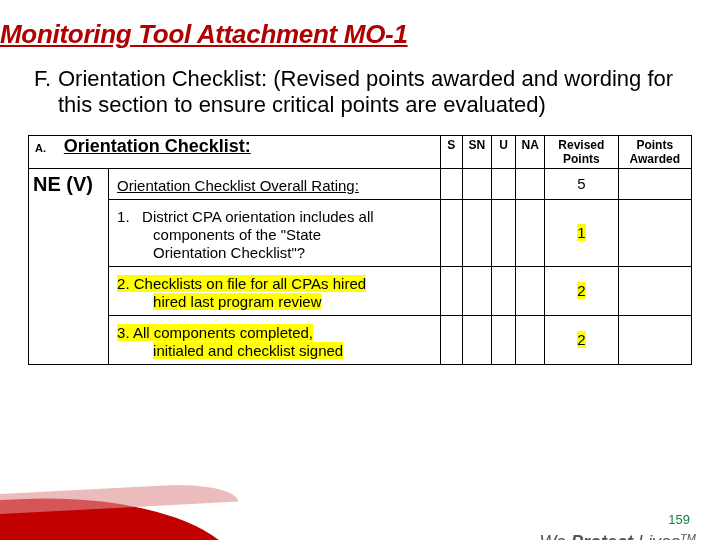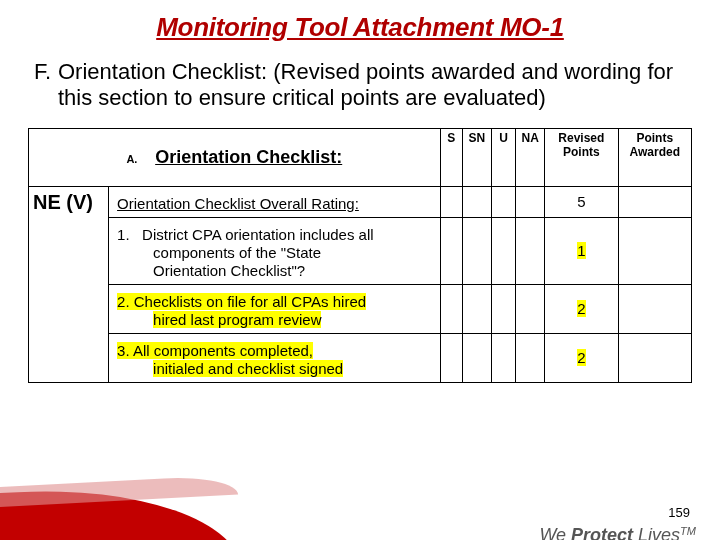--- a/index.html
+++ b/index.html
@@ -1,46 +1,46 @@
 <!DOCTYPE html>
 <html><head>
 <meta charset="utf-8">
 <style>
   * { box-sizing: border-box; margin: 0; padding: 0; }
   html, body { width: 720px; height: 540px; background: #fff; font-family: "Segoe UI", Arial, sans-serif; overflow: hidden; position: relative; }
   .slide { width: 720px; height: 540px; position: relative; }
-  .title { text-align: center; font-size: 26px; font-weight: 700; font-style: italic; color: #b00000; margin-top: 12px; text-decoration: underline; letter-spacing: -0.3px; }
+  .title { font-size: 26px; font-weight: 700; font-style: italic; color: #b00000; margin-top: 19px; text-decoration: underline; letter-spacing: -0.3px; }
   .body-para { font-size: 22px; color: #000; margin: 16px 34px 0 34px; line-height: 1.2; display: flex; }
   .body-para .flabel { width: 24px; flex: 0 0 24px; }
   .body-para .ftext { flex: 1; }
   .table-wrap { margin: 16px 28px 0 28px; }
   table { border-collapse: collapse; width: 100%; table-layout: fixed; }
   th, td { border: 1px solid #000; vertical-align: top; }
   col.c-ne   { width: 72px; }
   col.c-desc { width: 298px; }
   col.c-s    { width: 20px; }
   col.c-sn   { width: 26px; }
   col.c-u    { width: 22px; }
   col.c-na   { width: 26px; }
   col.c-pp   { width: 66px; }
   col.c-pa   { width: 66px; }
   th { font-size: 12px; font-weight: 700; text-align: center; padding: 2px 2px; }
-  th.hdr-desc { text-align: center; font-size: 16px; padding: 18px 6px; }
+  th.hdr-desc { text-align: left; font-size: 16px; padding: 0 6px; }
   th.hdr-desc .amark { font-size: 11px; font-weight: 700; }
   th.hdr-desc .aochk { font-size: 18px; text-decoration: underline; }
   .row-ne { font-size: 20px; font-weight: 700; padding: 4px 4px; }
   .cell-desc { font-size: 15px; padding: 8px 8px 4px 8px; line-height: 1.2; }
   .cell-desc .ovr { text-decoration: underline; display: block; }
   .cell-points { font-size: 15px; text-align: center; vertical-align: middle; padding: 4px 0; }
   .hl { background: #ffff00; display: inline; }
   .num-indent { padding-left: 18px; text-indent: -18px; display: block; }
   .inner-indent { padding-left: 18px; }
   
   .footer-band { position: absolute; left: 0; bottom: 0; width: 720px; height: 45px; }
-  .pagenum { position: absolute; right: 30px; bottom: 32px; font-size: 13px; color: #000000; }
+  .pagenum { position: absolute; right: 30px; bottom: 32px; font-size: 13px; color: #15803d; }
   .tagline { position: absolute; right: 24px; bottom: 6px; font-style: italic; font-size: 18px; color: #555; }
   .tagline b { font-weight: 700; }
   .tm { font-size: 11px; vertical-align: top; }
   
   .swoosh { position: absolute; left: -120px; bottom: -28px; width: 360px; height: 90px; background: #c20000; border-top-right-radius: 220px 90px; transform: rotate(-3deg); }
   .swoosh::after { content: ""; position: absolute; left: 0; top: -6px; width: 360px; height: 20px; background: #e09090; border-top-right-radius: 220px 60px; opacity: 0.6; }
 </style>
 </head>
 <body>
 <div class="slide">

